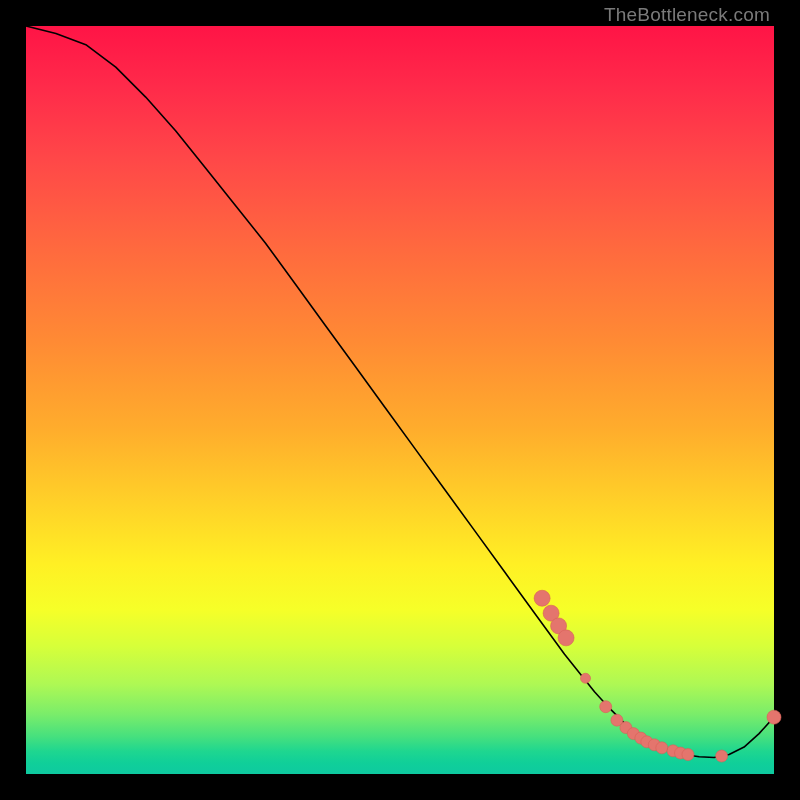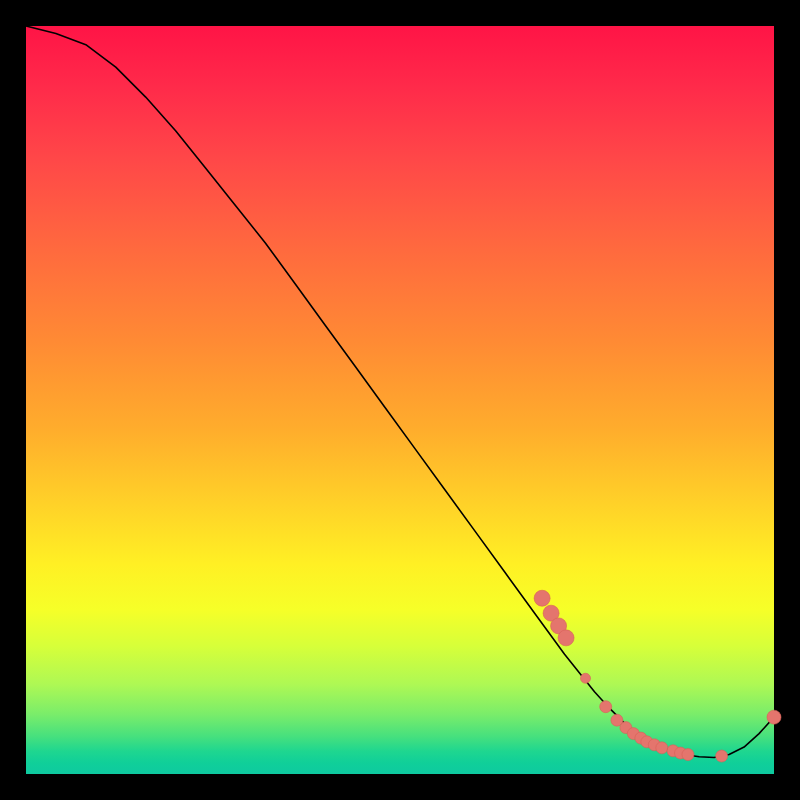--- a/index.html
+++ b/index.html
@@ -70,20 +70,21 @@
   .marker {
     fill: #e4756d;
     stroke: #d85f57;
     stroke-width: 0.6;
   }
 </style>
 </head>
 <body>
 
 <div class="stage">
+  <div class="watermark">TheBottleneck.com</div>
 
   <div class="plot">
     <svg class="curve" viewBox="0 0 748 748">
       <path id="curve-path" class="curve-path" d="M0.00 0.00 L29.92 7.48 L59.84 18.70 L89.76 41.14 L119.68 71.06 L149.60 104.72 L179.52 142.12 L209.44 179.52 L239.36 216.92 L269.28 258.06 L299.20 299.20 L329.12 340.34 L359.04 381.48 L388.96 422.62 L418.88 463.76 L448.80 504.90 L478.72 546.04 L508.64 587.18 L538.56 628.32 L553.52 647.02 L568.48 665.72 L583.44 682.18 L598.40 697.14 L613.36 709.10 L628.32 718.08 L643.28 724.06 L658.24 728.55 L673.20 730.80 L688.16 731.54 L703.12 728.55 L718.08 721.07 L733.04 707.61 L748.00 691.15"></path>
       <g id="markers">
           <circle cx="516.12" cy="572.22" r="8" class="marker"></circle>
           <circle cx="525.10" cy="587.18" r="8" class="marker"></circle>
           <circle cx="532.58" cy="599.90" r="8" class="marker"></circle>
           <circle cx="540.06" cy="611.86" r="8" class="marker"></circle>
           <circle cx="559.50" cy="652.26" r="5" class="marker"></circle>

